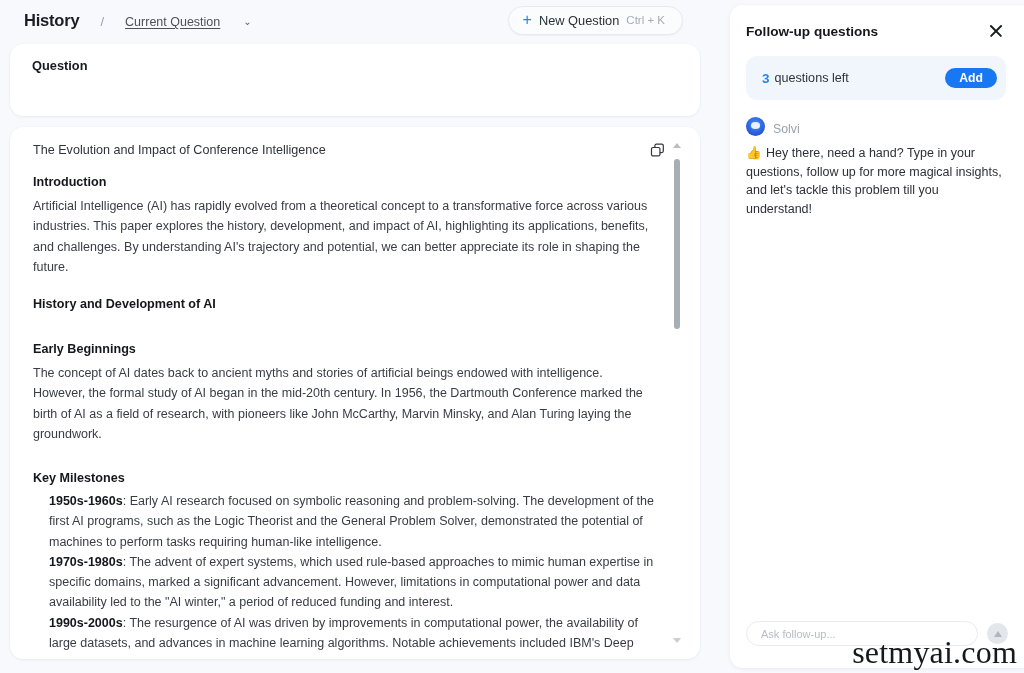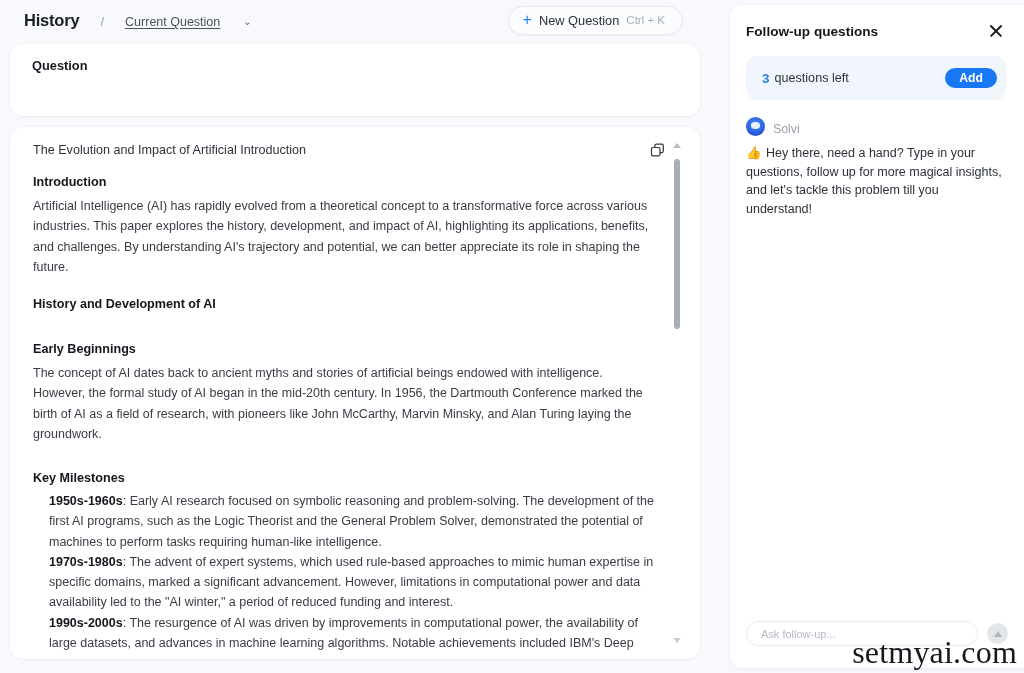--- a/index.html
+++ b/index.html
@@ -229,21 +229,21 @@
     </div>
   </div>
 
   <div id="question-card" class="card">
     <div class="q-label">Question</div>
   </div>
 
   <div id="answer-card" class="card">
     <div id="answer-scroll">
       <div class="doc-title-row">
-        <span class="doc-title">The Evolution and Impact of Artificial Introduction</span>
+        <span class="doc-title">The Evolution and Impact of Conference Intelligence</span>
       </div>
 
       <div class="doc-h" id="s-intro-h">Introduction</div>
       <div class="doc-p">Artificial Intelligence (AI) has rapidly evolved from a theoretical concept to a transformative force across various industries. This paper explores the history, development, and impact of AI, highlighting its applications, benefits, and challenges. By understanding AI's trajectory and potential, we can better appreciate its role in shaping the future.</div>
 
       <div class="doc-h" id="s-hist-h">History and Development of AI</div>
 
       <div class="doc-h" id="s-early-h">Early Beginnings</div>
       <div class="doc-p">The concept of AI dates back to ancient myths and stories of artificial beings endowed with intelligence. However, the formal study of AI began in the mid-20th century. In 1956, the Dartmouth Conference marked the birth of AI as a field of research, with pioneers like John McCarthy, Marvin Minsky, and Alan Turing laying the groundwork.</div>
 

